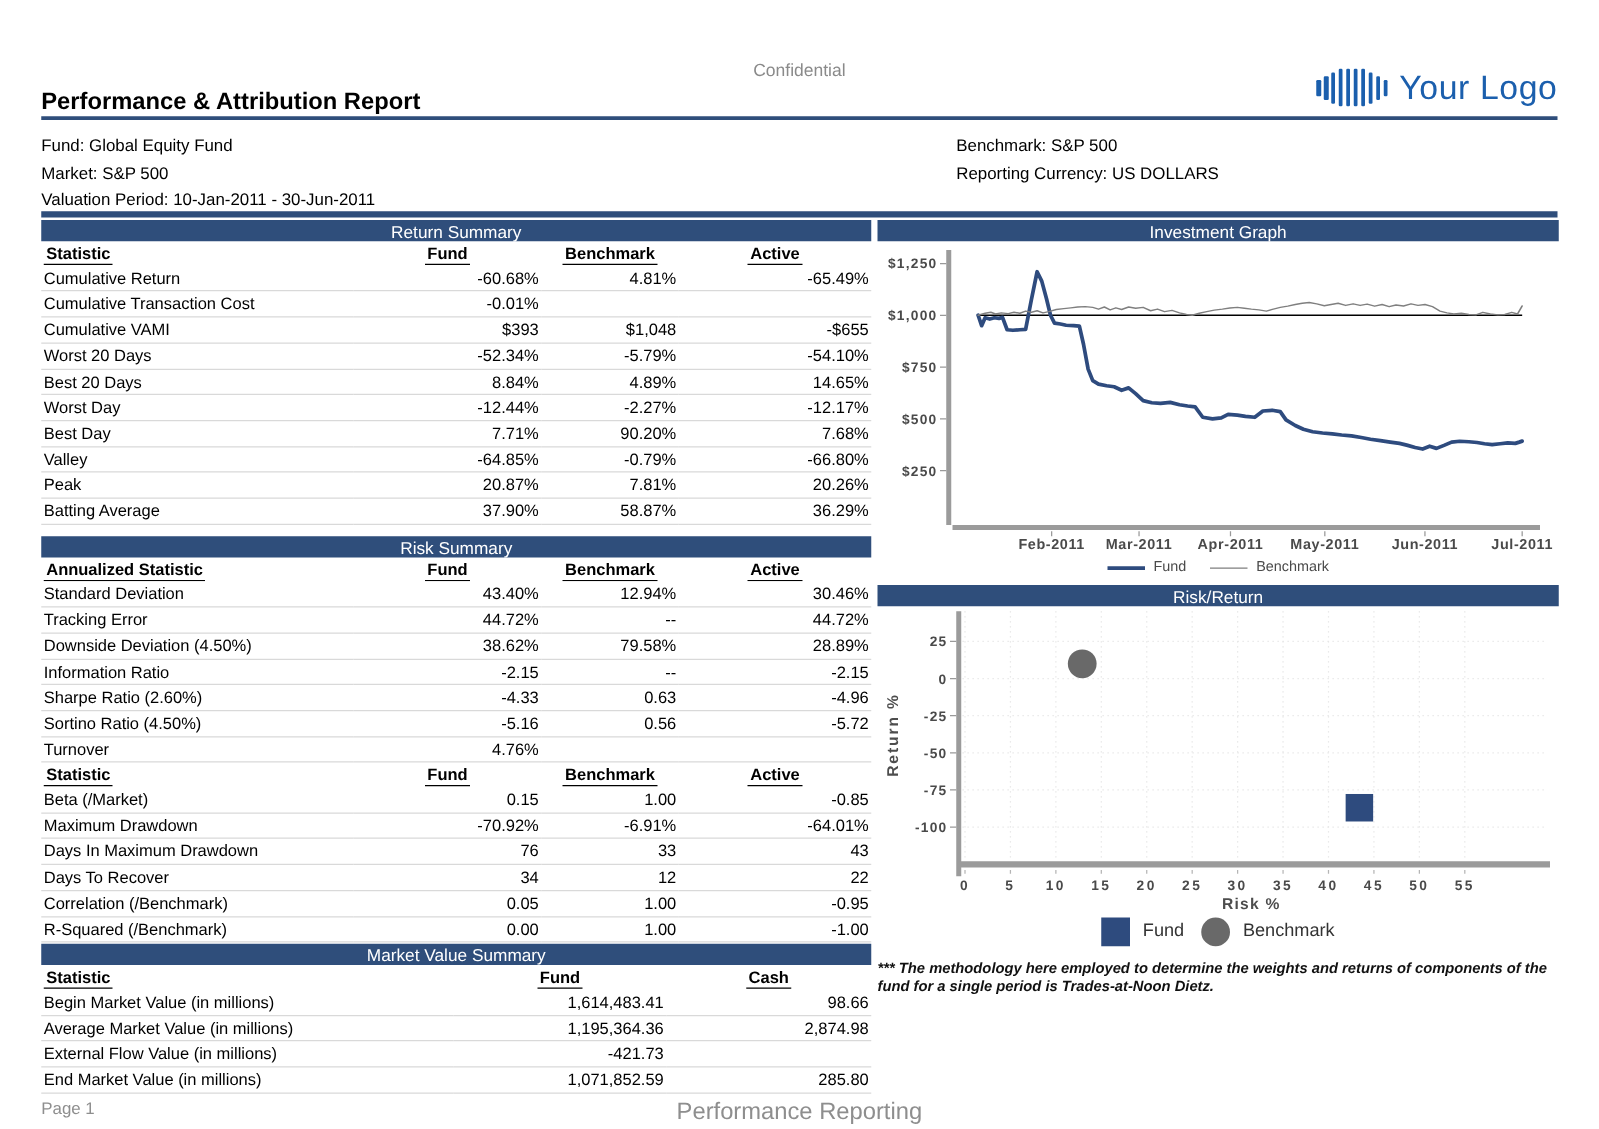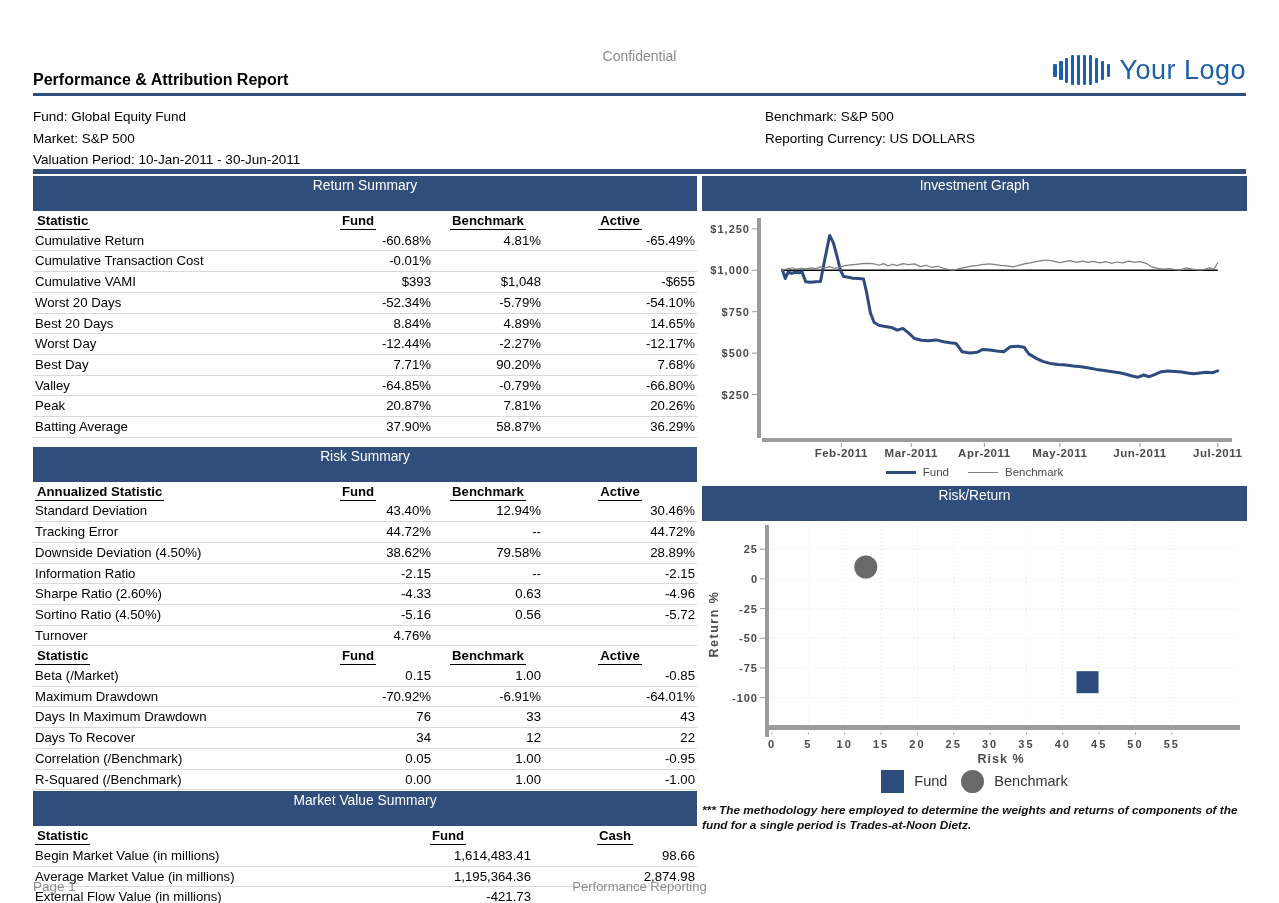--- a/index.html
+++ b/index.html
@@ -1,33 +1,33 @@
 <!DOCTYPE html>
 <html><head>
 <meta charset="utf-8">
 <style>
   html,body{margin:0;padding:0;background:#fff;}
   .page{position:relative;width:1279px;height:903px;background:#fff;overflow:hidden;
         font-family:"Liberation Sans",sans-serif;color:#000;border-radius:18px;}
   .confidential{position:absolute;top:48px;left:0;width:100%;text-align:center;
         font-size:14px;color:#8a8a8a;}
-  .report-title{position:absolute;left:33px;top:71px;font-size:16px;font-weight:bold;}
+  .report-title{position:absolute;left:33px;top:71px;font-size:19px;font-weight:bold;}
   .logo{position:absolute;right:33px;top:50px;display:flex;align-items:center;gap:9px;}
   .logo-bars{display:flex;align-items:center;gap:2.6px;height:40px;}
   .logo-bars i{display:block;width:3.4px;background:#1b5fad;border-radius:1px;}
   .logo-text{font-size:27px;font-weight:normal;color:#1b5fad;letter-spacing:.5px;}
   .rule{position:absolute;left:33px;right:33px;background:#2f4e7b;}
   .rule-1{top:93px;height:3px;}
   .rule-2{top:169px;height:4.5px;}
   .info{position:absolute;top:106px;font-size:13.5px;line-height:21.5px;}
   .info-left{left:33px;}
   .info-right{left:765px;}
   .col-left{position:absolute;left:33px;top:176px;width:664px;}
   .col-right{position:absolute;left:702px;top:176px;width:545px;}
-  .bar{background:#2f4e7b;color:#fff;font-size:13.8px;height:35px;line-height:19px;text-align:center;}
+  .bar{background:#2f4e7b;color:#fff;font-size:13.8px;height:17px;line-height:19px;text-align:center;}
   .m9{margin-top:9px;}
   .m1{margin-top:1px;}
   table.rpt{width:100%;border-collapse:collapse;table-layout:fixed;font-size:13.2px;}
   .rpt th,.rpt td{height:19.7px;line-height:19.7px;padding:0 2px;white-space:nowrap;
         overflow:hidden;font-weight:normal;}
   .rpt thead th{font-weight:bold;}
   .rpt thead .hd{display:inline-block;border-bottom:1.5px solid #000;padding:0 2px 0 2px;line-height:17px;}
   .rpt tbody td{border-bottom:1px solid #d9d9d9;}
   .c-stat{text-align:left;}
   td.c-num{text-align:right;}
@@ -39,21 +39,21 @@
   .leg-line-fund{height:3px;background:#2e4b7e;}
   .leg-line-bench{height:1px;background:#7f7f7f;margin-left:12px;}
   .rr-legend{display:flex;justify-content:center;align-items:center;gap:10px;
         font-size:14.5px;color:#333;margin-top:3px;height:24px;}
   .leg-square{width:23px;height:23px;background:#2e4b7e;display:inline-block;}
   .leg-circle{width:23px;height:23px;border-radius:50%;background:#696969;display:inline-block;margin-left:4px;}
   .footnote{margin-top:10px;font-size:11.8px;font-style:italic;font-weight:bold;
         line-height:15px;color:#111;width:545px;}
   .footer-left{position:absolute;left:33px;top:879px;font-size:13.5px;color:#8e8e8e;}
   .footer-center{position:absolute;left:0;width:100%;text-align:center;top:879px;
-        font-size:13px;color:#8e8e8e;}
+        font-size:19px;color:#8e8e8e;}
 </style>
 </head>
 <body>
 
 <div class="page">
 
   <div class="confidential">Confidential</div>
   <div class="report-title">Performance &amp; Attribution Report</div>
 
   <div class="logo">

